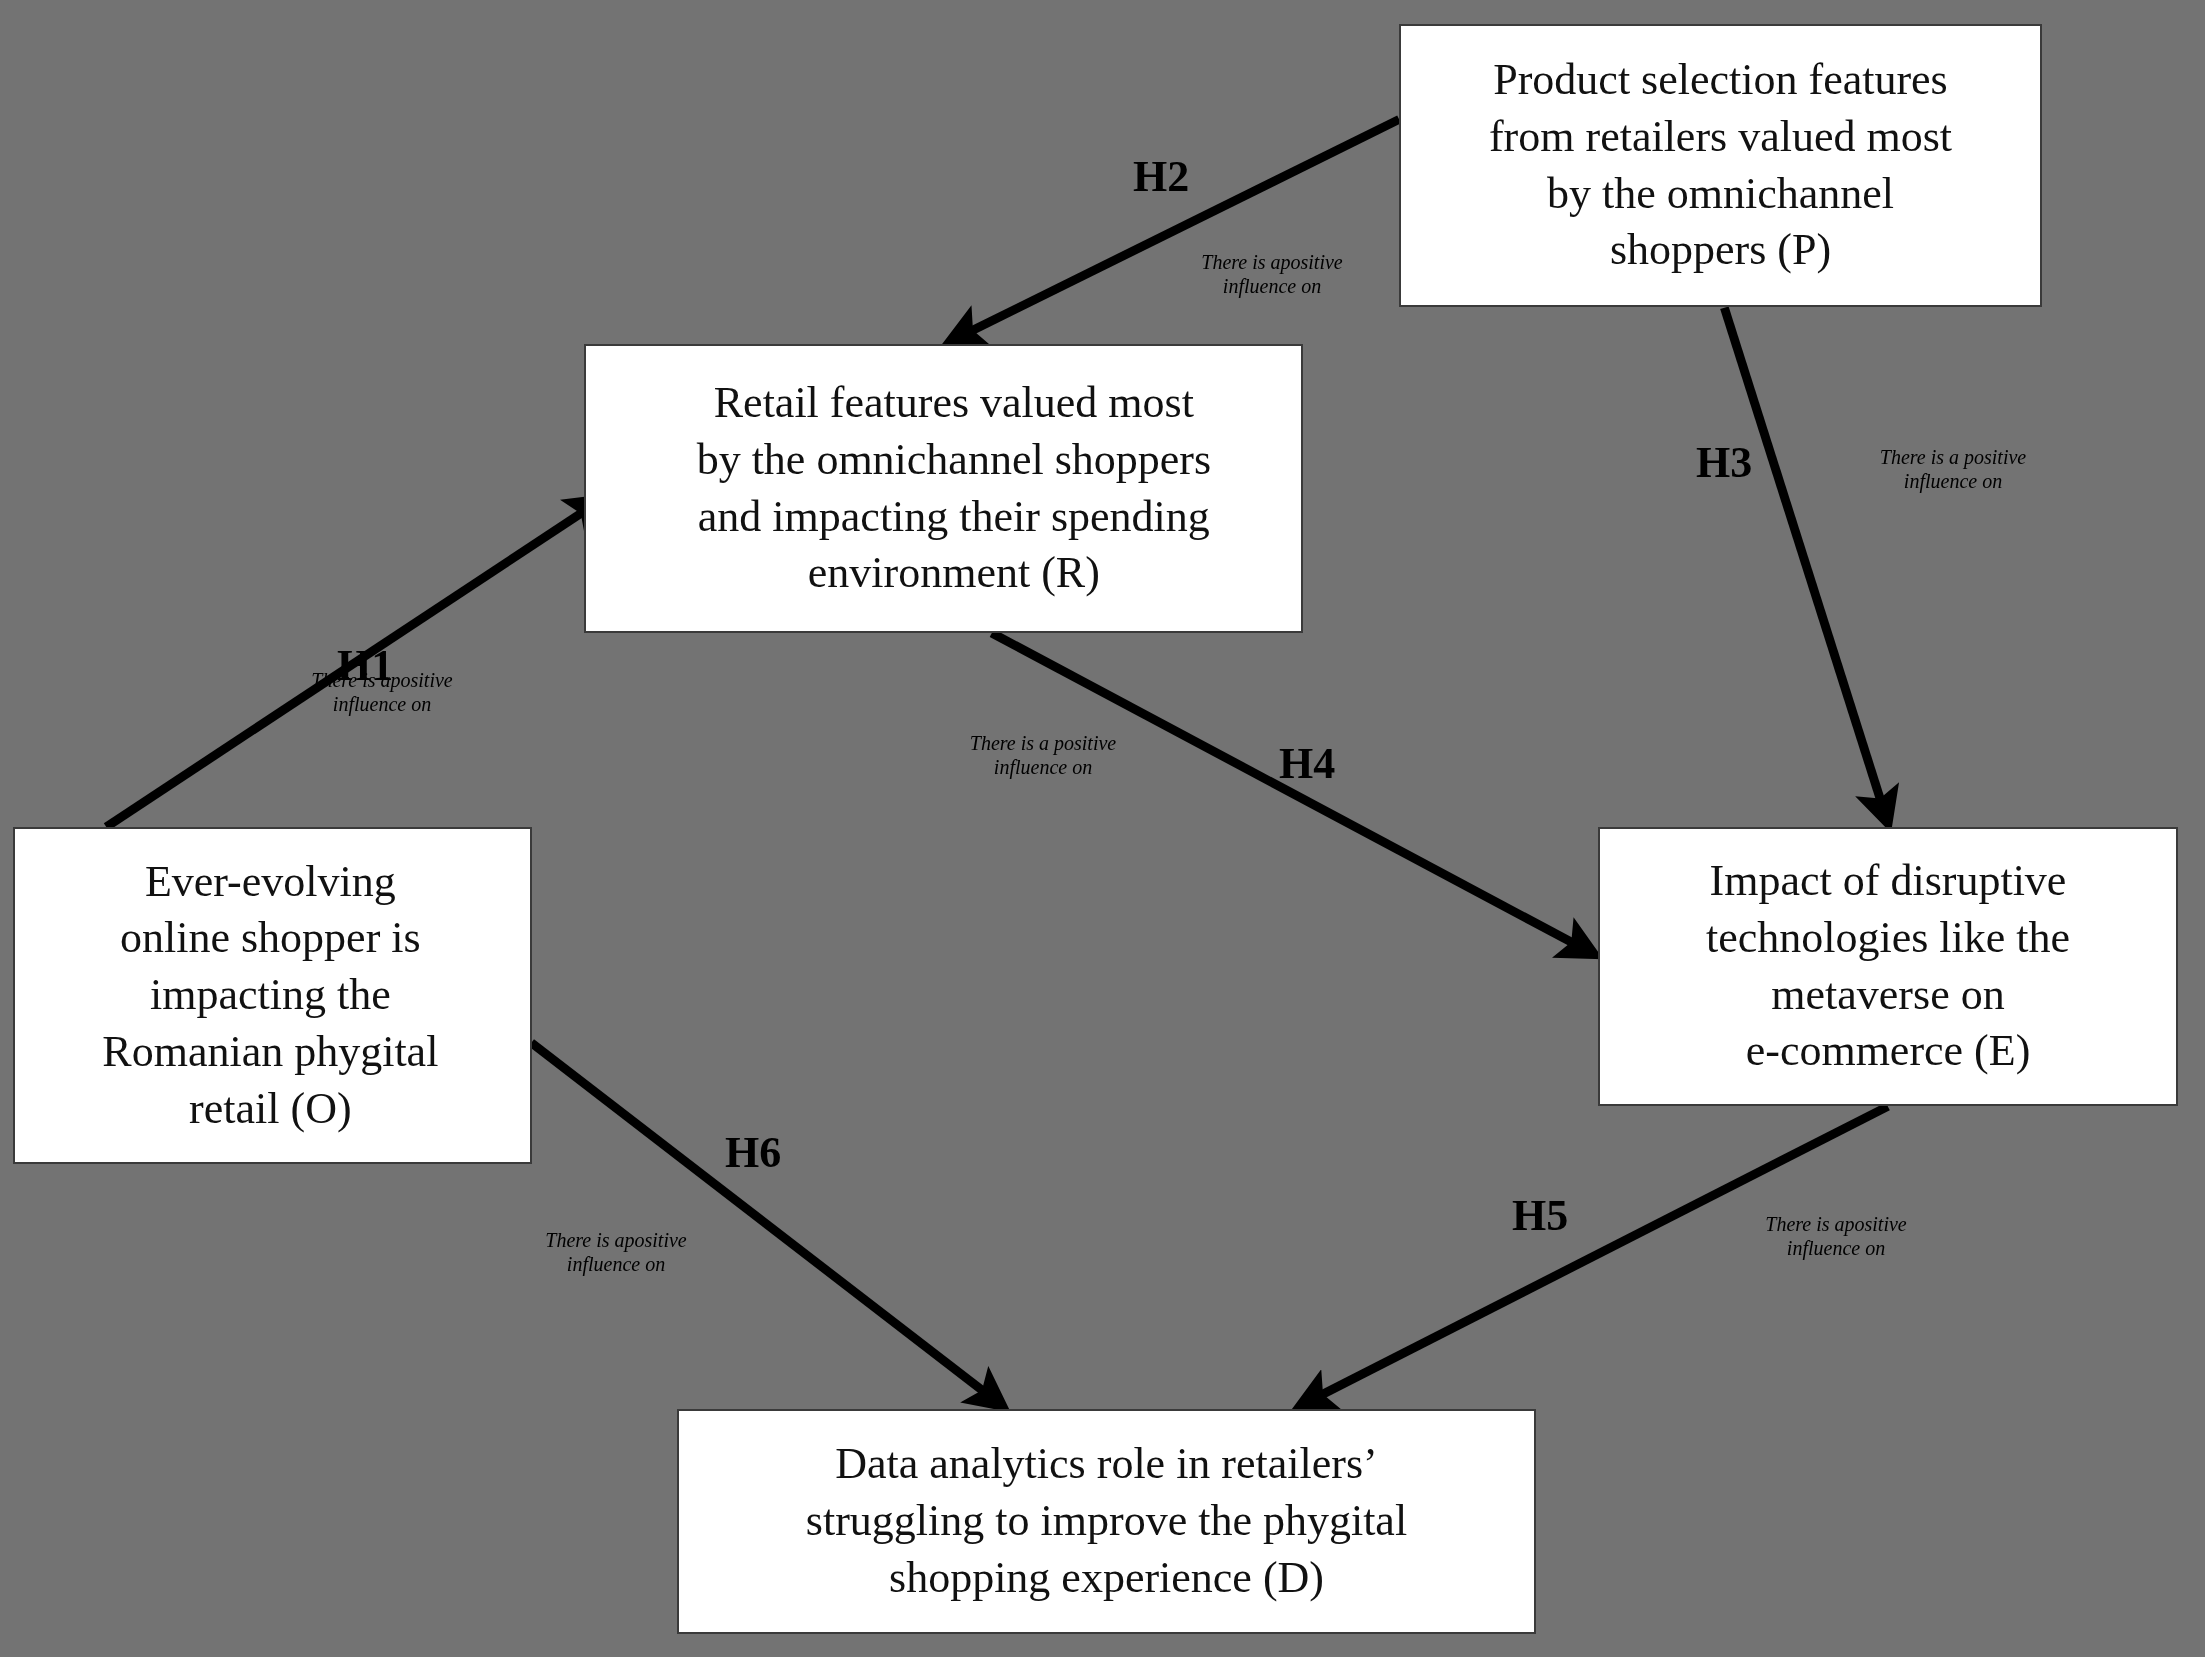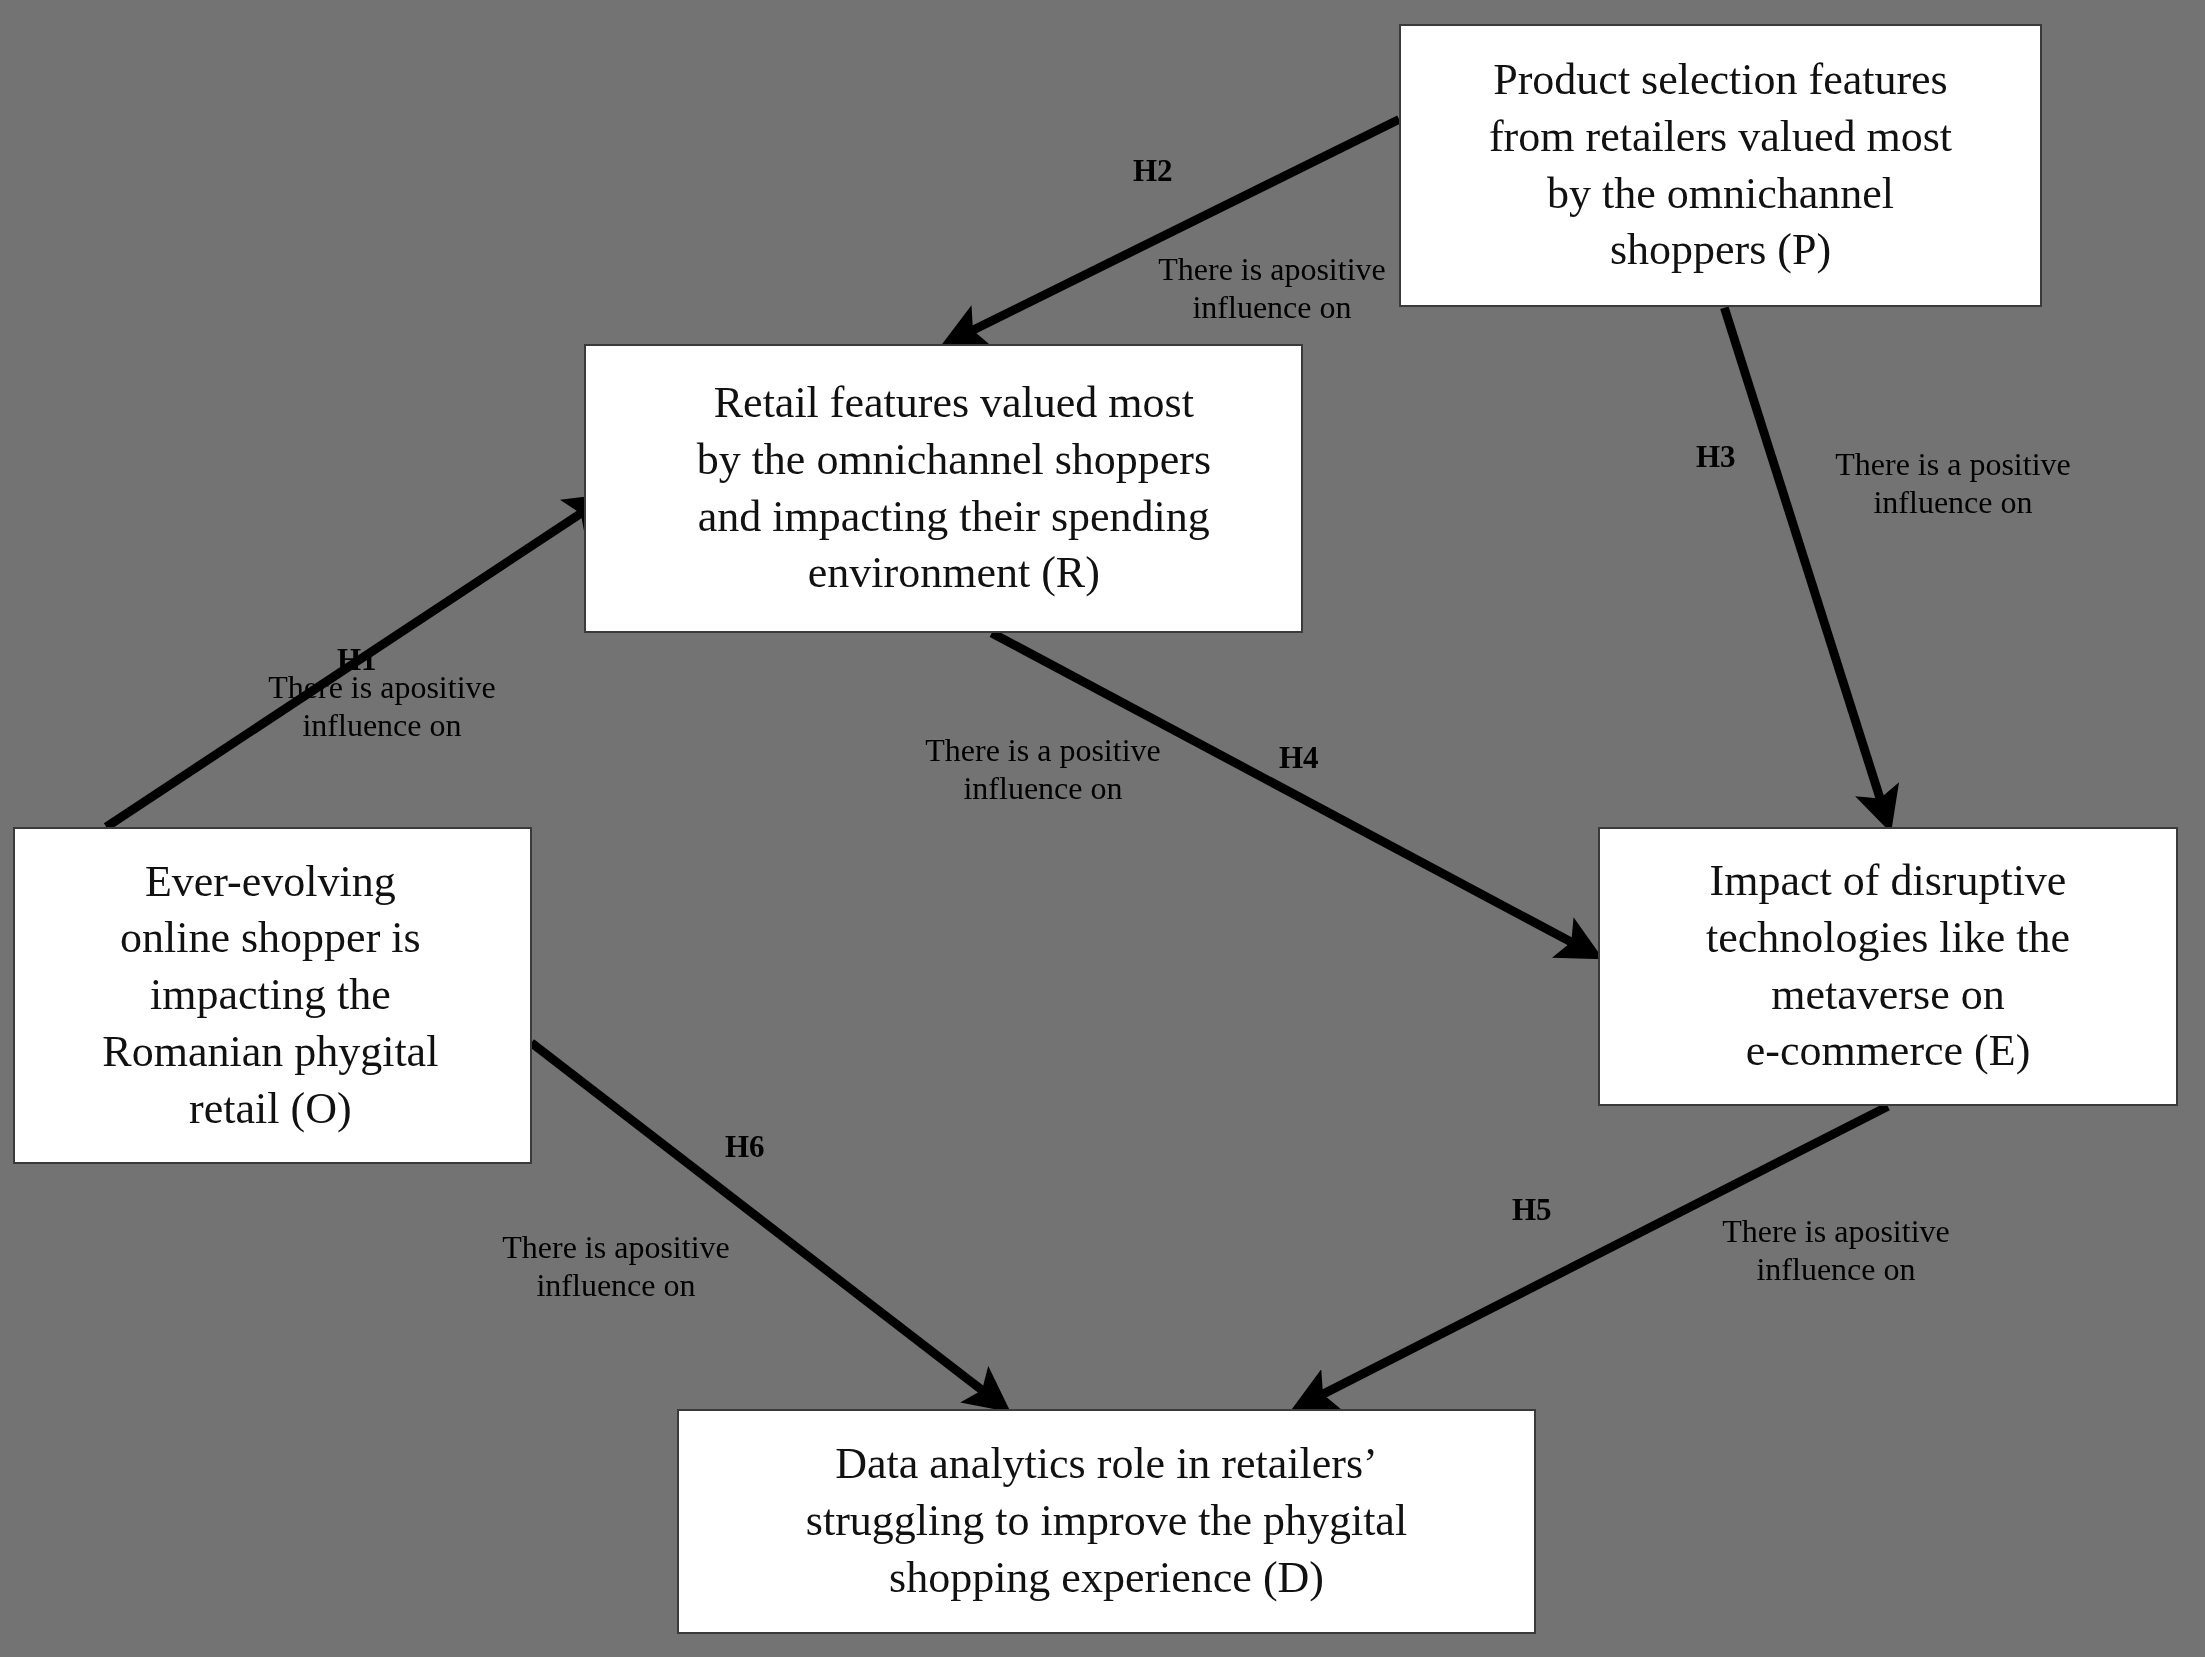--- a/index.html
+++ b/index.html
@@ -38,30 +38,31 @@
     line-height: 1.29;
     color: #111111;
     padding: 4.8px 11.3px;
     white-space: pre-line;
     z-index: 2;
   }
   .hlabel {
     position: absolute;
     font-family: "Liberation Serif", "DejaVu Serif", serif;
     font-weight: bold;
-    font-size: 31px;
+    font-size: 44px;
     line-height: 1;
     color: #000000;
     white-space: nowrap;
     z-index: 3;
   }
   .edge-text {
     position: absolute;
     font-family: "Liberation Serif", "DejaVu Serif", serif;
-    font-size: 32px;
+    font-style: italic;
+    font-size: 20px;
     line-height: 1.2;
     color: #000000;
     text-align: center;
     white-space: pre-line;
     z-index: 3;
   }
 </style>
 </head>
 <body>
 

